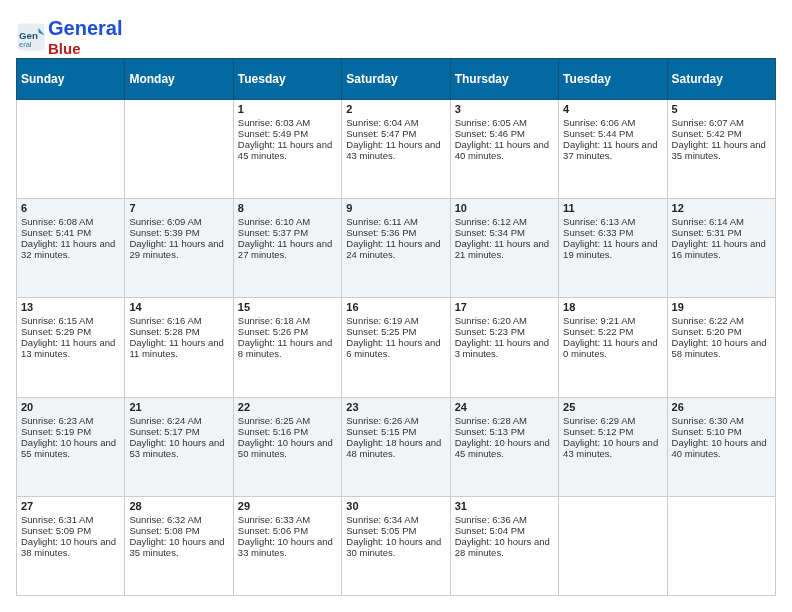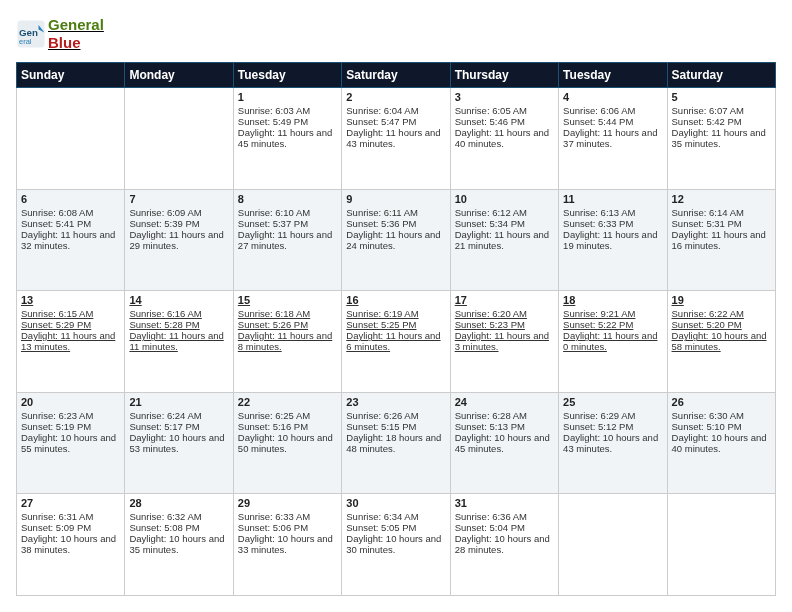--- a/index.html
+++ b/index.html
@@ -14,22 +14,20 @@
       width: 792px;
       height: 612px;
       padding: 16px;
       display: flex;
       flex-direction: column;
     }
     .header {
       display: flex;
       justify-content: space-between;
       align-items: center;
-      margin-bottom: 10px;
-      text-decoration: underline;
     }
     .logo {
       display: flex;
       align-items: center;
     }
     .logo-icon {
       width: 30px;
       height: 30px;
       margin-right: 2px;
     }
@@ -46,25 +44,25 @@
       color: #444;
     }
     .calendar {
       flex: 1;
       border: 1px solid #ccc;
       border-collapse: collapse;
       width: 100%;
       table-layout: fixed;
     }
     .calendar th {
-      background: #0f172a;
+      background: #0369a1;
       color: #fff;
       font-size: 12px;
       font-weight: bold;
-      padding: 5px 4px;
+      padding: 13px 4px;
       border: 1px solid #1a5276;
       text-align: left;
     }
     .calendar td {
       border: 1px solid #ccc;
       vertical-align: top;
       padding: 3px 4px;
       font-size: 9.5px;
       color: #333;
       background: #fff;
@@ -81,38 +79,38 @@
       font-weight: bold;
       color: #222;
       display: block;
       margin-bottom: 2px;
     }
     .empty {
       background: #f9f9f9 !important;
     }
     .row1 td { background: #fff !important; }
     .row2 td { background: #f0f4f7 !important; }
-    .row3 td { background: #fff !important; text-decoration: underline; }
+    .row3 td { background: #fff !important; }
     .row4 td { background: #f0f4f7 !important; margin-left: 15px; }
     .row5 td { background: #fff !important; }
   </style>
 </head>
 <body>
 
 <div class="page">
   <div class="header">
     <div class="logo">
       <svg class="logo-icon" viewBox="0 0 40 40">
         <rect x="2" y="2" width="36" height="36" rx="4" fill="#1a5276" opacity="0.1"></rect>
         <text x="4" y="22" font-size="13" font-weight="bold" fill="#1a5276">Gen</text>
         <text x="4" y="33" font-size="10" fill="#2980b9">eral</text>
         <polygon points="30,8 38,18 30,14" fill="#2980b9"></polygon>
       </svg>
       <div>
-        <div style="font-size:15px;font-weight:bold;color:#4d7c0f;line-height:1.2;">General</div>
+        <div style="font-size:20px;font-weight:bold;color:#1d4ed8;line-height:1.2;">General</div>
         <div style="font-size:15px;font-weight:bold;color:#b91c1c;line-height:1.2;">Blue</div>
       </div>
     </div>
     <div class="title-block">
       <div class="month-title"></div>
       <div class="location"></div>
     </div>
   </div>
 
   <table class="calendar">

